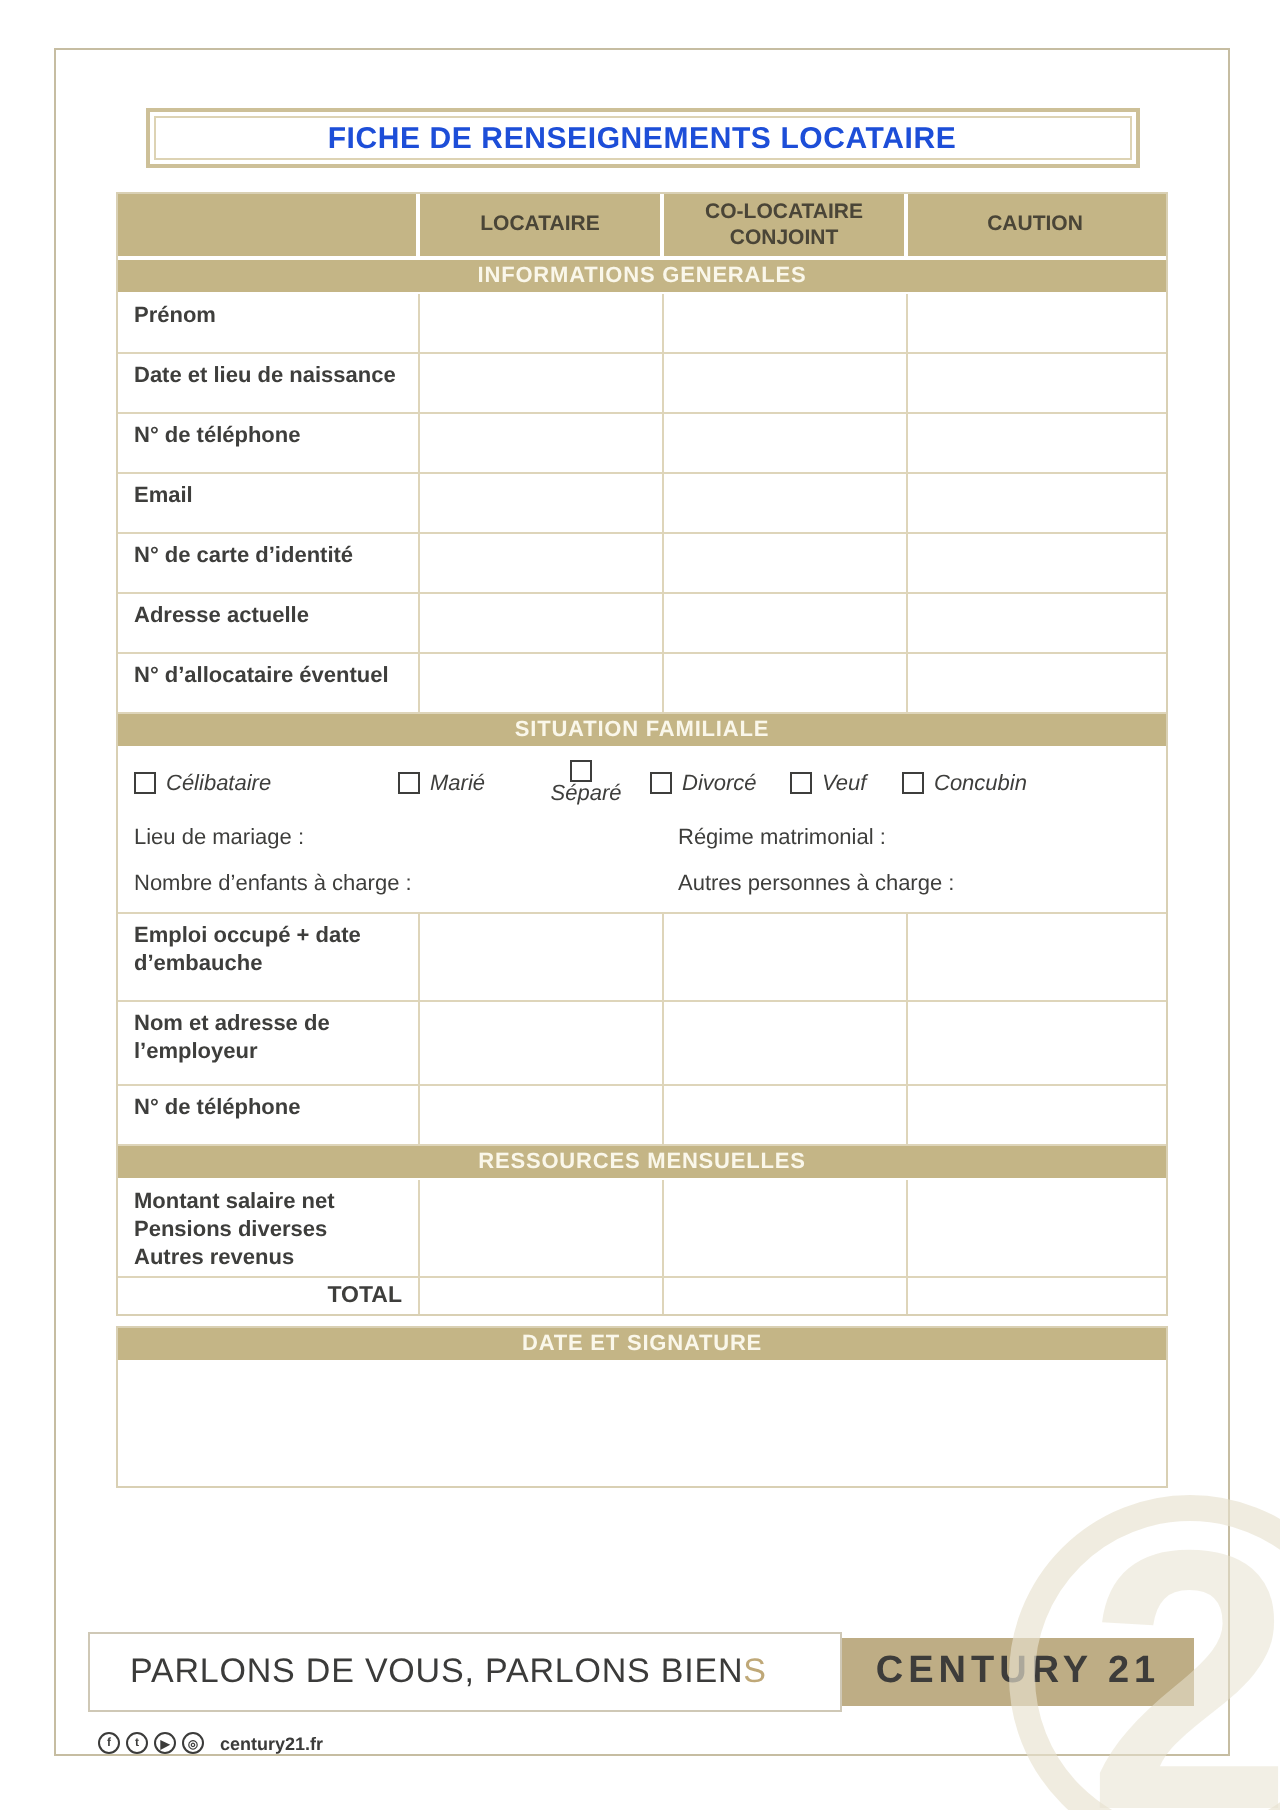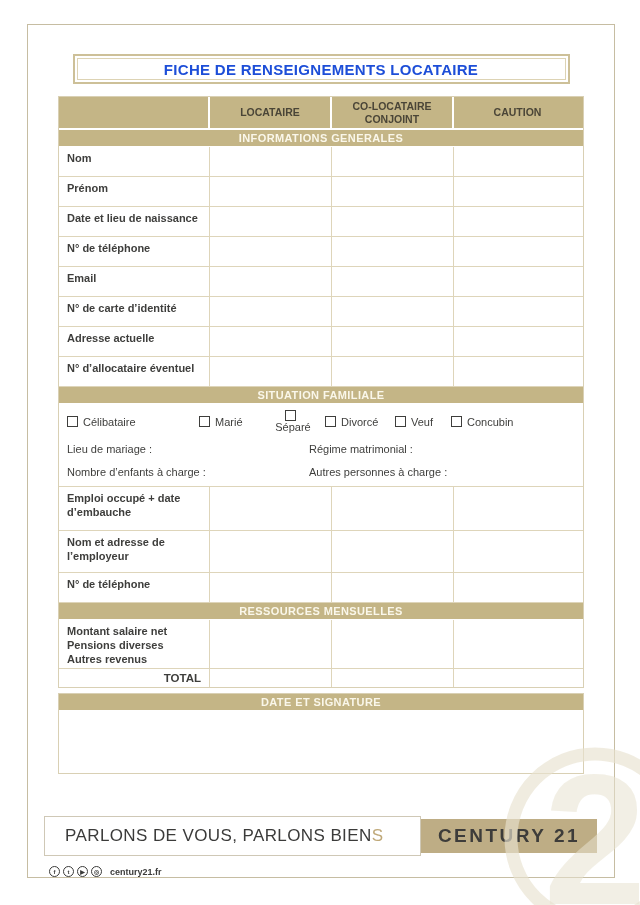--- a/index.html
+++ b/index.html
@@ -48,31 +48,31 @@
   .input-cell:last-child{border-right:none;}
   .h28{min-height:23px;}
   .h42{min-height:37px;}
   .h40{min-height:35px;}
   .h46{min-height:41px;}
   .total-row .label-cell{text-align:right;padding:2px 8px;font-size:11.5px;}
   .total-row{min-height:18px;}
   
   .family-block{padding:4px 8px 6px 8px;font-size:11px;border-bottom:1px solid #ded5ba;}
   .cb-line{display:flex;align-items:center;margin:2px 0 10px 0;}
-  .cb-item{display:flex;align-items:center;margin-right:0;}
+  .cb-item{display:flex;align-items:center;margin-right:0;font-style:italic;}
   .cb-box{
     width:9px;height:9px;border:1.4px solid #3e3e3c;display:inline-block;
     margin-right:5px;background:#fff;flex:0 0 auto;
   }
   .cb-item:nth-child(1){width:88px;}
   .cb-item:nth-child(2){width:62px;padding-left:44px;}
   .cb-item:nth-child(3){width:64px;flex-direction:column;}
   .cb-item:nth-child(4){width:70px;}
   .cb-item:nth-child(5){width:56px;}
-  .fam-line{display:grid;grid-template-columns:242px 1fr;margin:0 0 11px 0;}
+  .fam-line{display:grid;grid-template-columns:242px 1fr;margin:0 0 11px 0;gap:30px;}
   .fam-line:last-child{margin-bottom:2px;}
   
   .sig-block{
     width:524px;margin:5px auto 0 auto;border:1px solid #d9d0b4;
   }
   .sig-area{height:62px;background:#fff;}
   
   .footer{
     position:absolute;left:16px;top:787px;width:554px;height:48px;display:flex;align-items:center;
   }
@@ -115,26 +115,20 @@
     <div class="grid head-row">
       <div class="head-cell"></div>
       <div class="head-cell">LOCATAIRE</div>
       <div class="head-cell">CO-LOCATAIRE
 CONJOINT</div>
       <div class="head-cell">CAUTION</div>
     </div>
 
     <div class="banner">INFORMATIONS GENERALES</div>
 
-    <div class="grid body-row">
-      <div class="label-cell h28">Nom</div>
-      <div class="input-cell"></div>
-      <div class="input-cell"></div>
-      <div class="input-cell"></div>
-    </div>
     <div class="grid body-row">
       <div class="label-cell h28">Prénom</div>
       <div class="input-cell"></div>
       <div class="input-cell"></div>
       <div class="input-cell"></div>
     </div>
     <div class="grid body-row">
       <div class="label-cell h28">Date et lieu de naissance</div>
       <div class="input-cell"></div>
       <div class="input-cell"></div>

